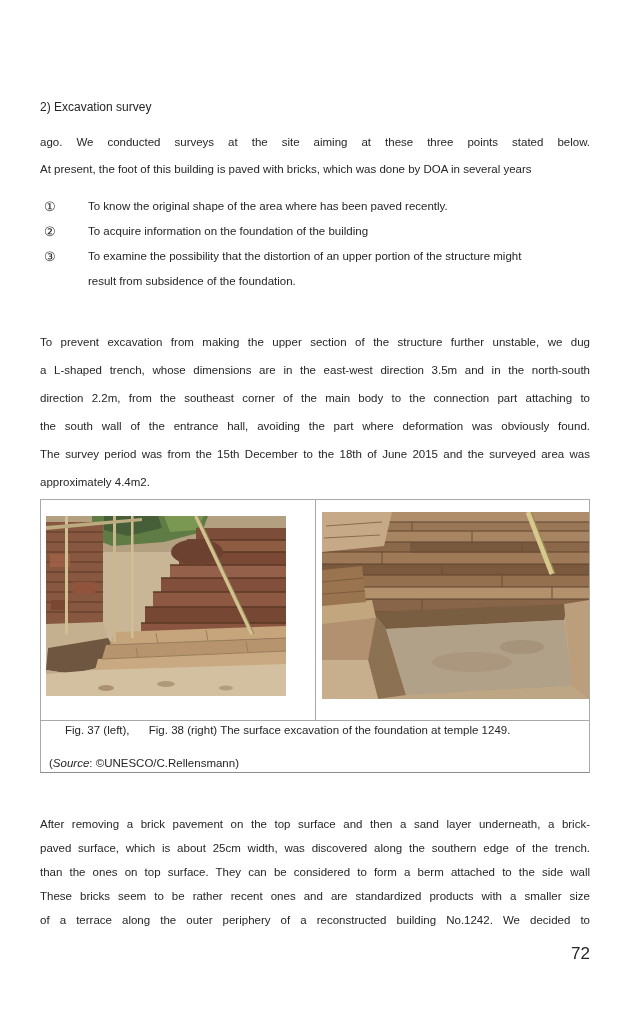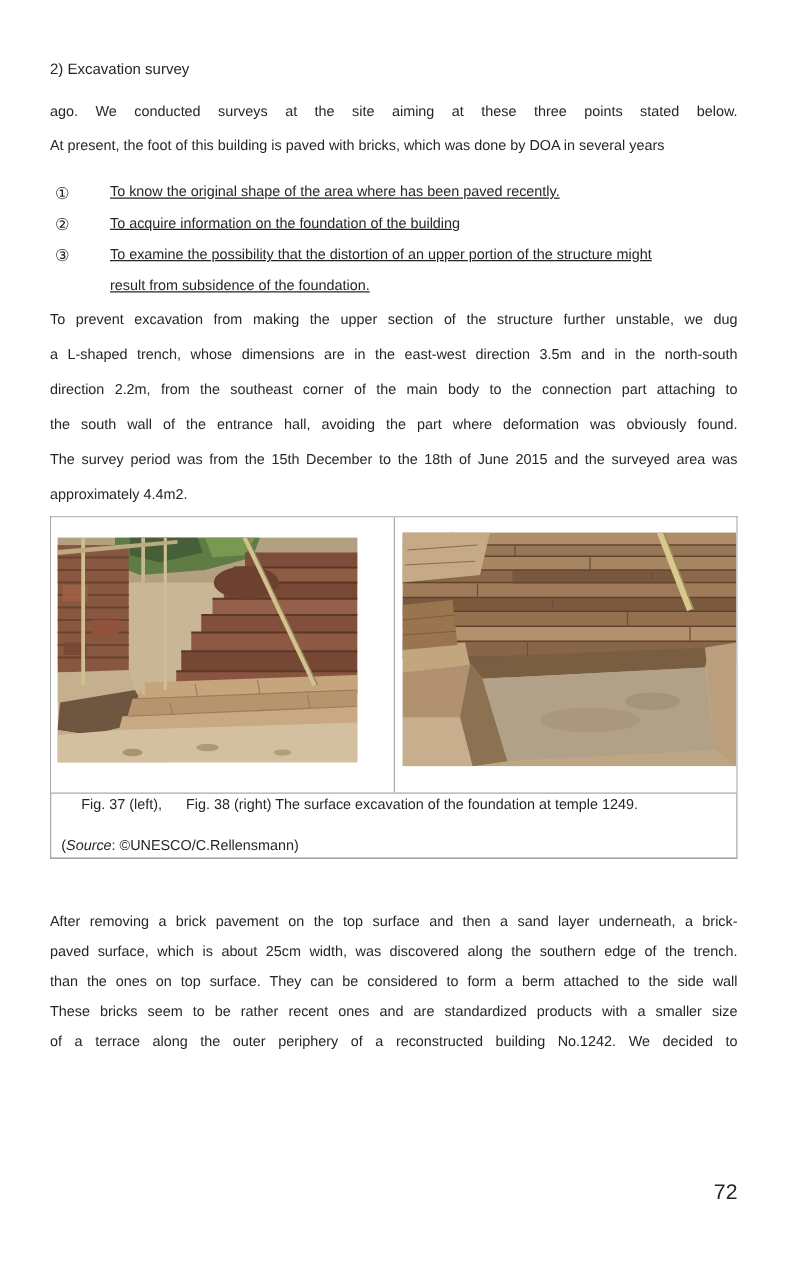--- a/index.html
+++ b/index.html
@@ -7,31 +7,31 @@
     --border:#a9a9a9;
     --border_dark:#8c8c8c;
     --page_bg:#ffffff;
   }
   html,body{margin:0;padding:0;background:#e8e8e8;}
   .page{
     position:relative;width:637px;height:1024px;background:var(--page_bg);
     font-family:"Liberation Sans",sans-serif;color:var(--text);overflow:hidden;
   }
   .content{position:absolute;left:40px;top:0;width:550px;}
-  .heading{margin-top:45px;font-size:12px;line-height:20px;}
+  .heading{margin-top:97px;font-size:12px;line-height:20px;}
   .para{font-size:11.5px;}
   .tline{text-align:justify;white-space:normal;}
   .jel .tline:not(:last-child){text-align-last:justify;}
   .jall .tline{text-align-last:justify;}
   .p1{margin-top:12px;line-height:27px;}
   .list{margin-top:11px;font-size:11.5px;line-height:25px;}
   .li{display:flex;}
   .marker{flex:0 0 48px;width:48px;box-sizing:border-box;padding-left:4px;font-size:13px;}
-  .li-text{flex:1;text-decoration:underline;}
-  .p2{line-height:28px;}
+  .li-text{flex:1;}
+  .p2{margin-top:34px;line-height:28px;}
   .figure{margin-top:3px;width:548px;border:1px solid var(--border);border-bottom-color:var(--border_dark);}
   .fig-photos{display:flex;height:220px;background:#fff;}
   .cell{box-sizing:border-box;}
   .cell-left{width:275px;border-right:1px solid var(--border);}
   .cell-right{flex:1;}
   .photo{display:block;}
   .photo-left{margin:16px 0 0 5px;width:240px;height:180px;}
   .photo-right{margin:12px 0 0 6px;width:267px;height:187px;}
   .fig-caption-row{border-top:1px solid var(--border);height:52px;box-sizing:border-box;padding:2px 8px 0 8px;font-size:11.5px;}
   .caption{line-height:15px;}

